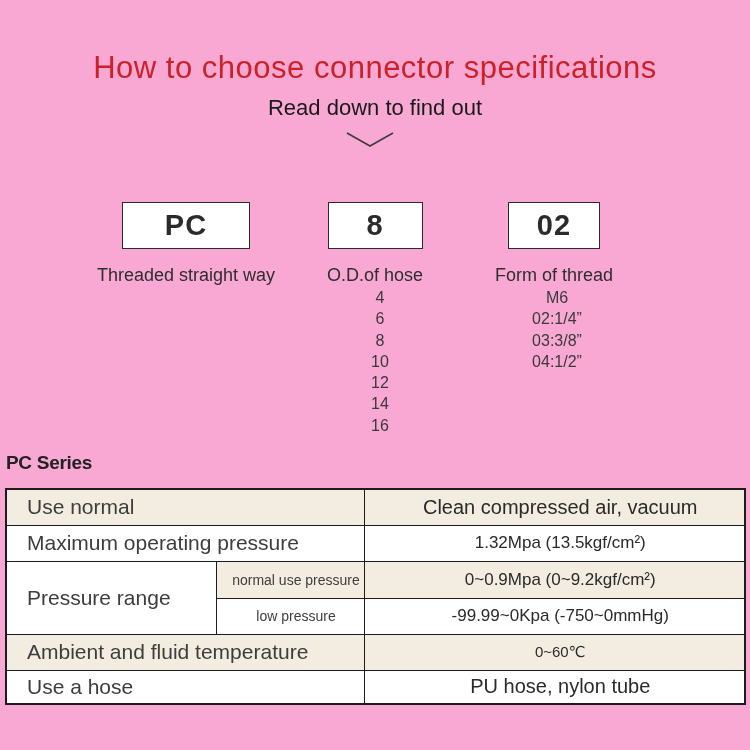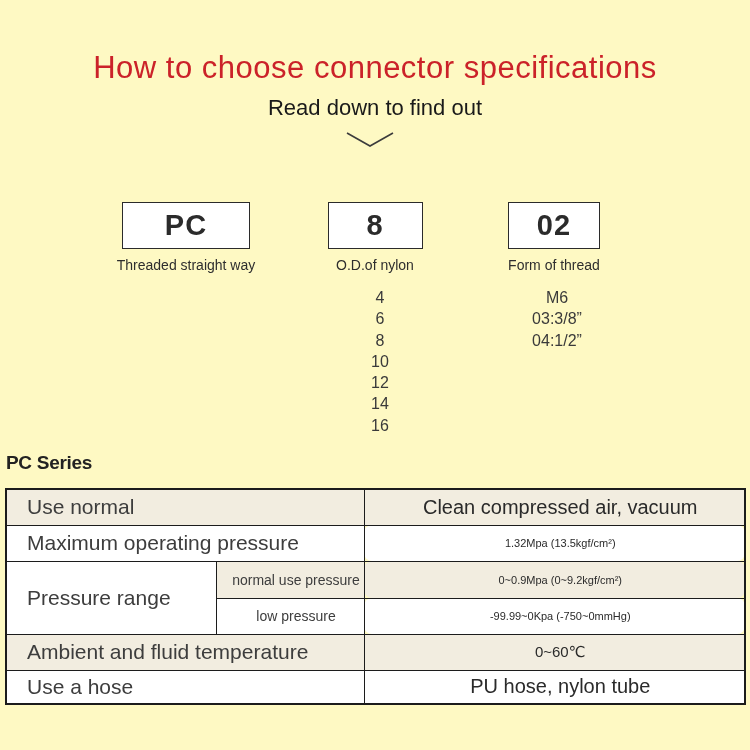--- a/index.html
+++ b/index.html
@@ -5,21 +5,21 @@
   * { margin: 0; padding: 0; box-sizing: border-box; }
   html, body { background: #ffffff; }
   body {
     font-family: "Liberation Sans", "DejaVu Sans", sans-serif;
     color: #333333;
   }
   .page {
     position: relative;
     width: 750px;
     height: 750px;
-    background: #fef9c3;
+    background: #f9a8d4;
     overflow: hidden;
   }
 
   
   .title {
     position: absolute;
     top: 50px; left: 0;
     width: 750px;
     text-align: center;
     font-size: 31px;
@@ -62,22 +62,22 @@
     font-size: 29px;
     font-weight: 700;
     color: #2b2b2b;
     letter-spacing: 1px;
     background: #ffffff;
   }
   .seg-pc  .code-box { width: 128px; }
   .seg-od  .code-box { width: 95px; }
   .seg-thr .code-box { width: 92px; }
   .seg-label {
-    margin-top: 8px;
-    font-size: 14px;
+    margin-top: 16px;
+    font-size: 18px;
     color: #2e2e2e;
     white-space: nowrap;
   }
 
   
   .option-list {
     position: absolute;
     top: 287px;
     text-align: center;
     font-size: 16px;
@@ -122,21 +122,21 @@
   .spec-table td.sub-label-cell {
     text-align: center;
     font-size: 14px;
     color: #3d3d3d;
   }
   .spec-table td.value-cell {
     text-align: center;
     color: #2a2a2a;
   }
   .val-lg { font-size: 20px; }
-  .val-md { font-size: 11px; border-radius: 8px; }
+  .val-md { font-size: 17px; }
   .val-sm { font-size: 15px; margin-top: 12px; }
 </style>
 </head>
 <body>
 
 <div class="page">
 
   <div class="title">How to choose connector specifications</div>
   <div class="subtitle">Read down to find out</div>
 
@@ -148,21 +148,21 @@
     <div class="code-box">
       <span>PC</span>
     </div>
     <div class="seg-label">Threaded straight way</div>
   </div>
 
   <div class="segment seg-od">
     <div class="code-box">
       <span>8</span>
     </div>
-    <div class="seg-label">O.D.of nylon</div>
+    <div class="seg-label">O.D.of hose</div>
   </div>
 
   <div class="segment seg-thr">
     <div class="code-box">
       <span>02</span>
     </div>
     <div class="seg-label">Form of thread</div>
   </div>
 
   <div class="option-list tube-list">
@@ -170,20 +170,21 @@
     <span>6</span>
     <span>8</span>
     <span>10</span>
     <span>12</span>
     <span>14</span>
     <span>16</span>
   </div>
 
   <div class="option-list thread-list">
     <span>M6</span>
+    <span>02:1/4”</span>
     <span>03:3/8”</span>
     <span>04:1/2”</span>
   </div>
 
   <div class="series-heading">PC Series</div>
 
   <table class="spec-table">
     <colgroup>
       <col style="width:210px">
       <col style="width:148px">

